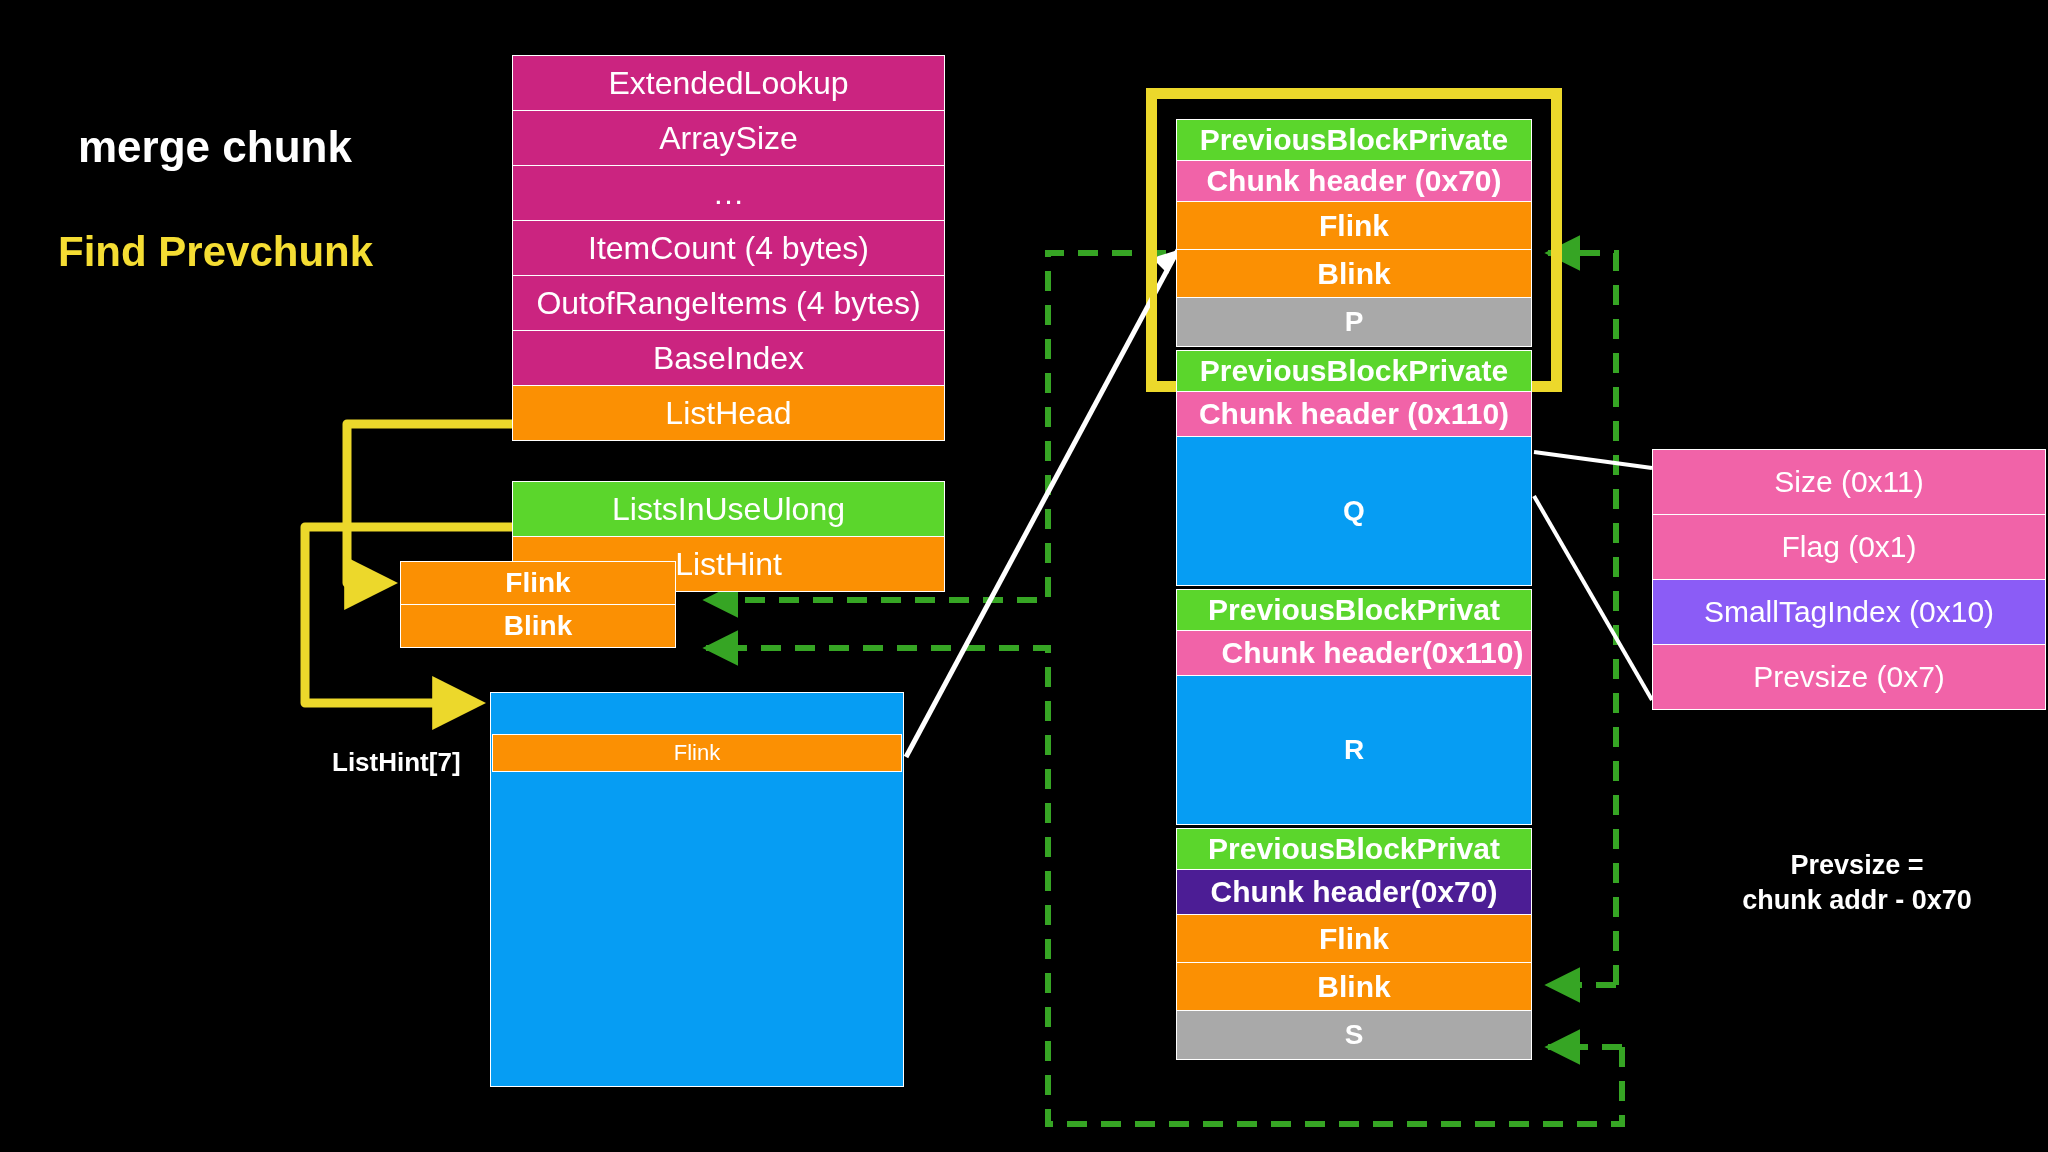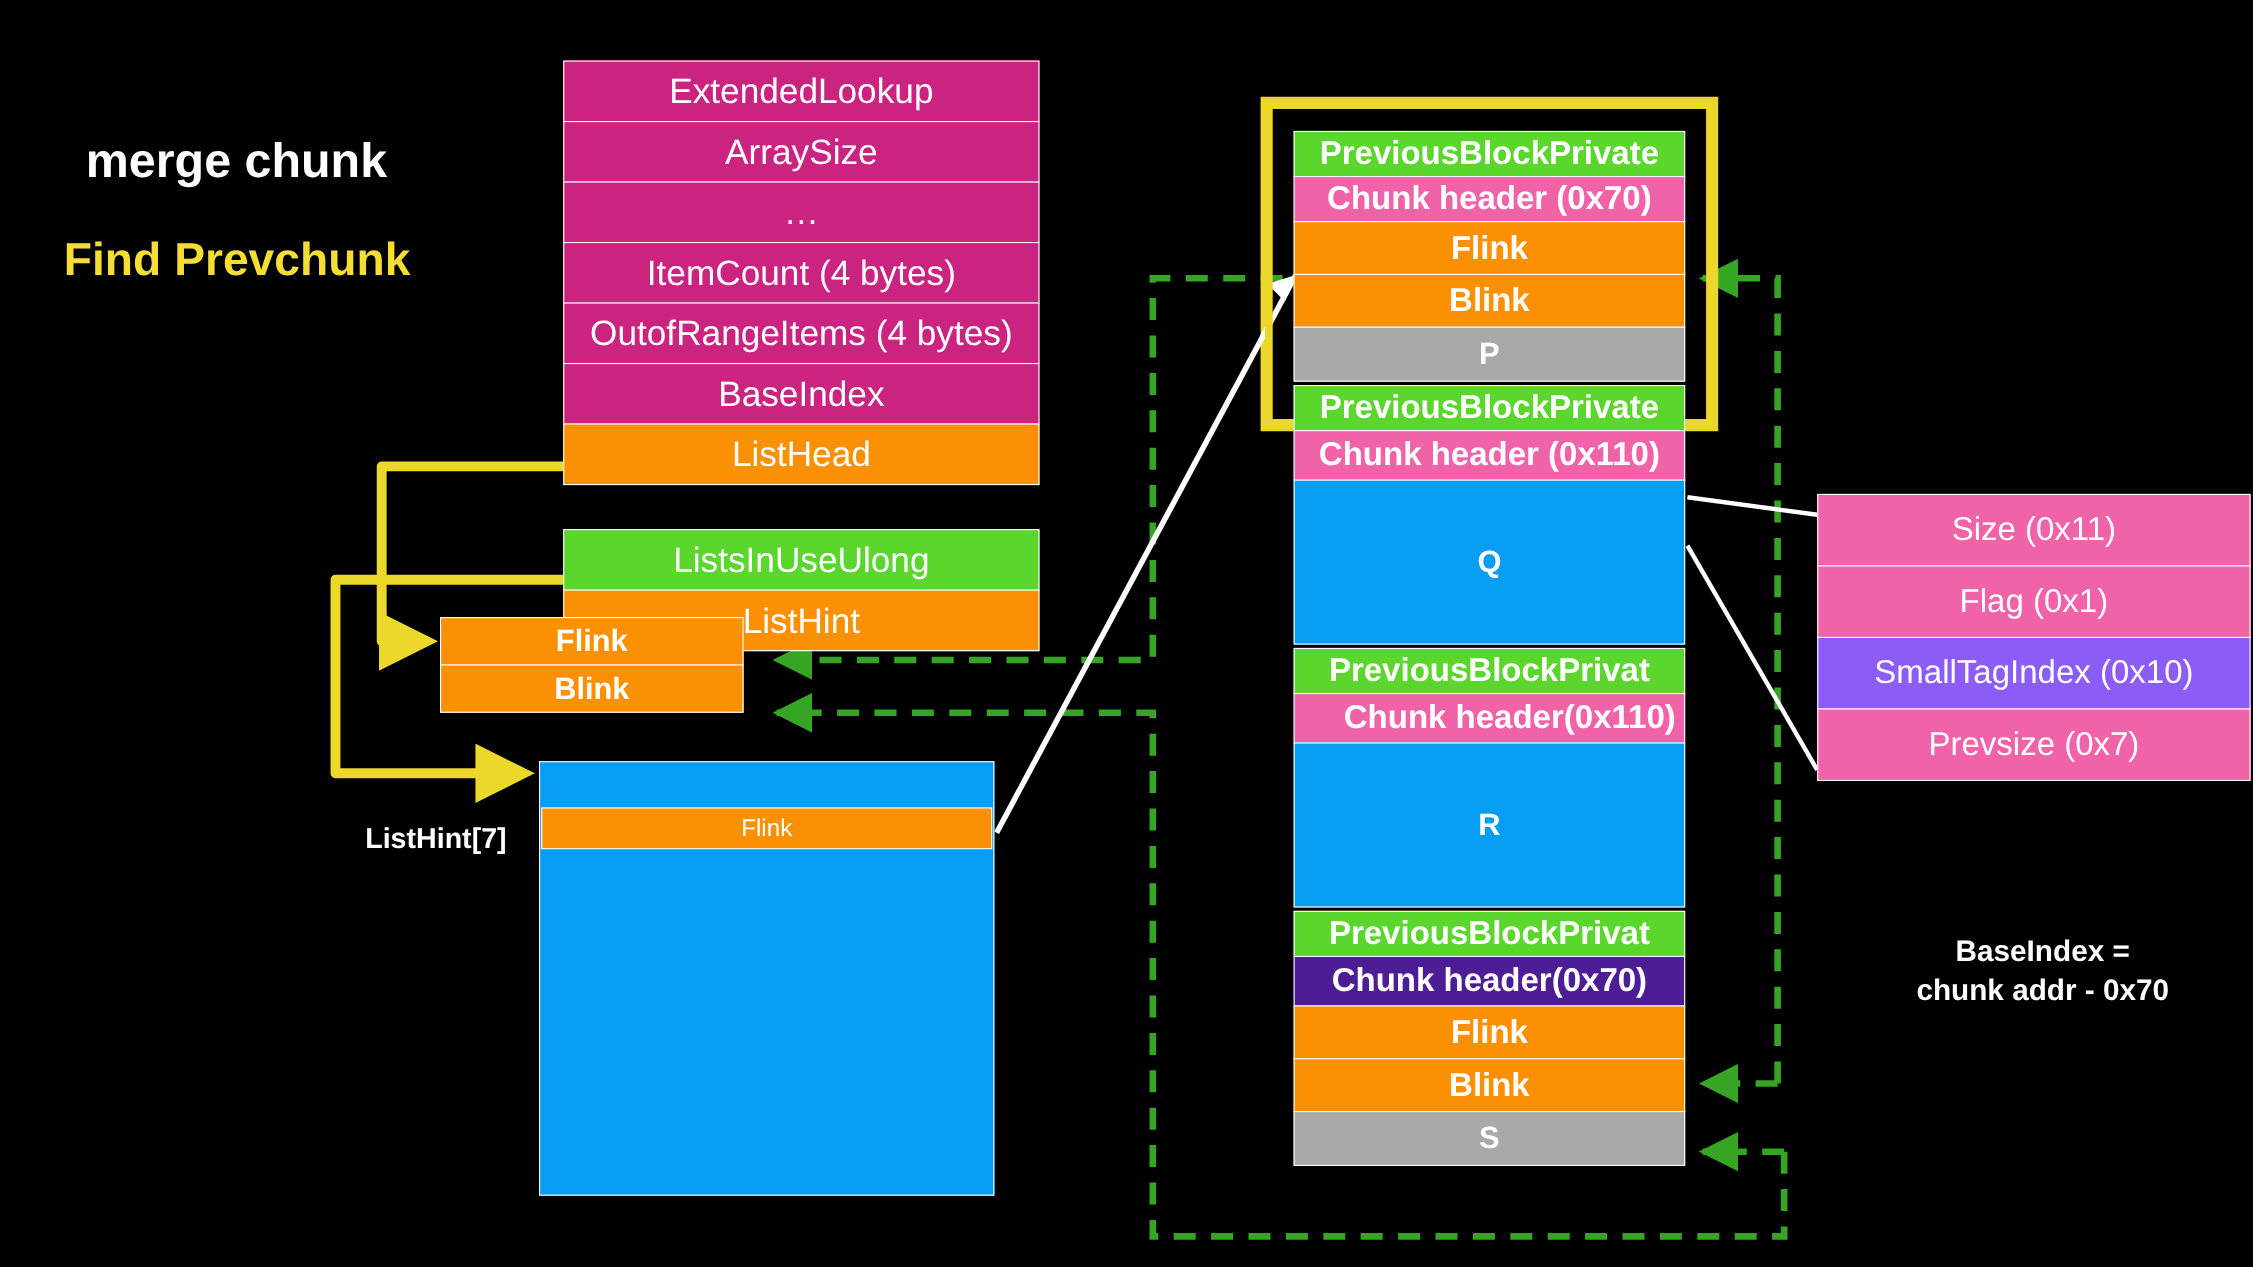--- a/index.html
+++ b/index.html
@@ -108,21 +108,21 @@
     <g>
       <path d="M 1534 452 L 1652 468" fill="none" stroke="#ffffff" stroke-width="4"></path>
     </g>
     <g>
       <path d="M 1534 496 L 1652 700" fill="none" stroke="#ffffff" stroke-width="4"></path>
     </g>
   </svg>
 
   <div class="abs title-white" style="left:78px;top:122px;">merge chunk</div>
 
-  <div class="abs title-yellow" style="left:58px;top:212px;text-align:center;">Find Prevchunk</div>
+  <div class="abs title-yellow" style="left:58px;top:228px;text-align:center;">Find Prevchunk</div>
 
   <div class="abs" id="lookup-table">
       <div class="row" style="background: rgb(203, 36, 128);">
         <span>ExtendedLookup</span>
       </div>
       <div class="row" style="background: rgb(203, 36, 128);">
         <span>ArraySize</span>
       </div>
       <div class="row" style="background: rgb(203, 36, 128);">
         <span>…</span>
@@ -230,17 +230,17 @@
       </div>
       <div class="row" style="background: #8b5cf6;">
         <span>SmallTagIndex (0x10)</span>
       </div>
       <div class="row" style="background: rgb(241, 99, 168);">
         <span>Prevsize (0x7)</span>
       </div>
     </div>
 
   <div class="abs note-white" style="left:1702px;top:848px;width:310px;">
-    <div>BaseIndex =</div>
+    <div>Prevsize =</div>
     <div>chunk addr - 0x70</div>
   </div>
 
 </div>
 
 </body></html>

